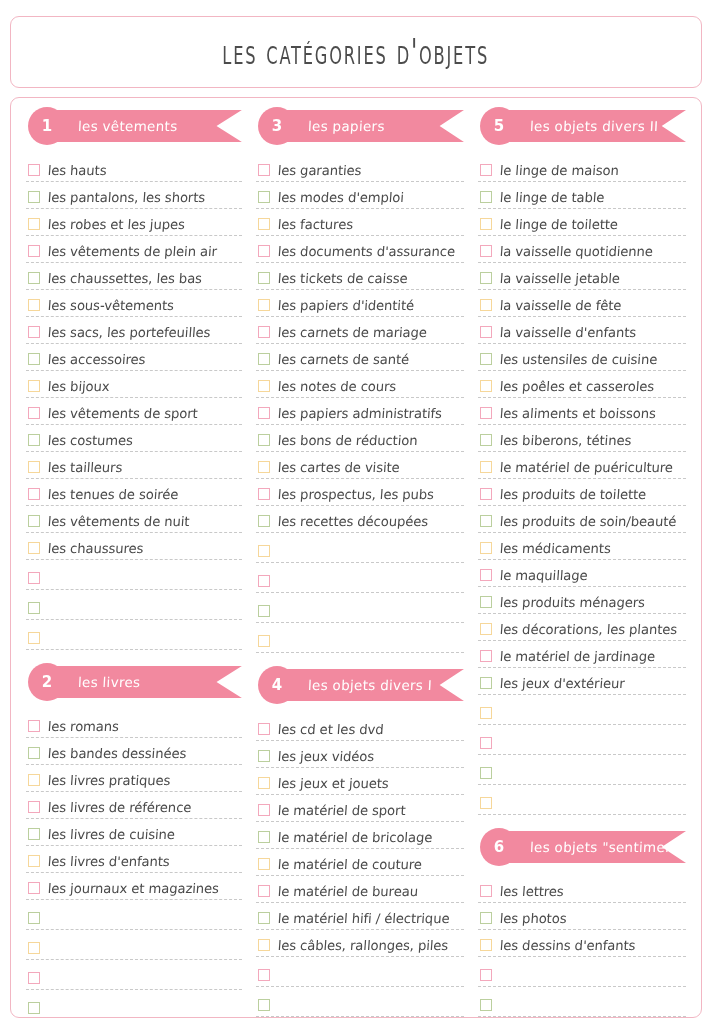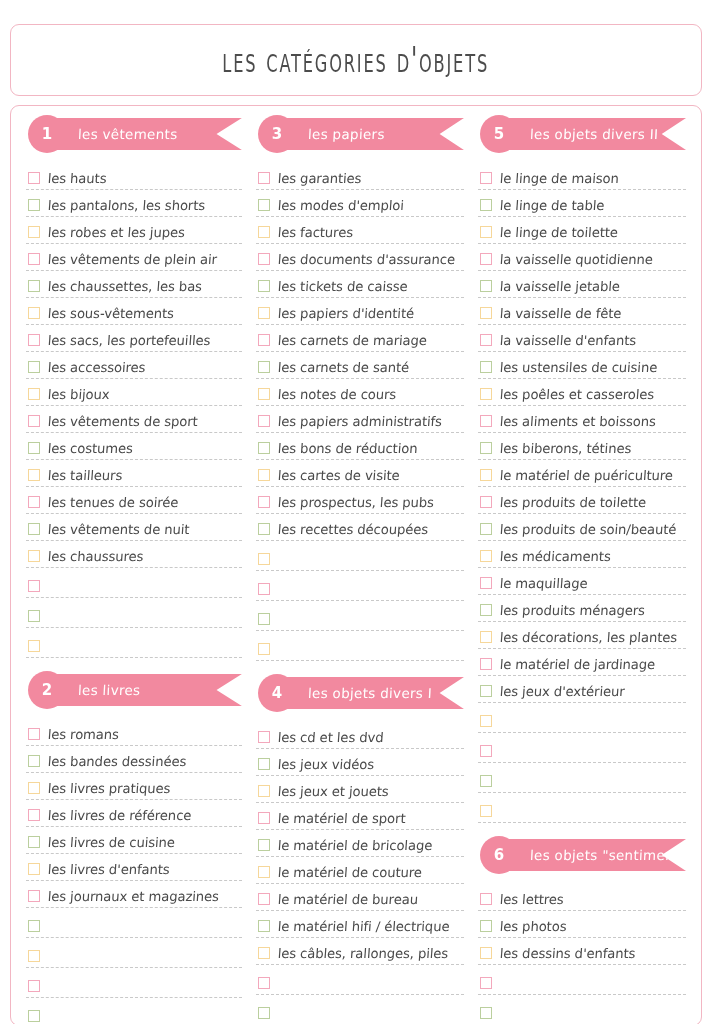--- a/index.html
+++ b/index.html
@@ -12,21 +12,21 @@
     height: 1024px;
     font-family: "DejaVu Sans", sans-serif;
     overflow: hidden;
   }
 
   .page {
     position: relative;
     width: 712px;
     height: 1024px;
     box-sizing: border-box;
-    padding: 24px 10px 4px 10px;
+    padding: 16px 10px 4px 10px;
     background: #ffffff;
   }
 
   
   .header-card {
     position: relative;
     height: 72px;
     border: 1.4px solid #F2B6C3;
     border-radius: 9px;
     background: #ffffff;

